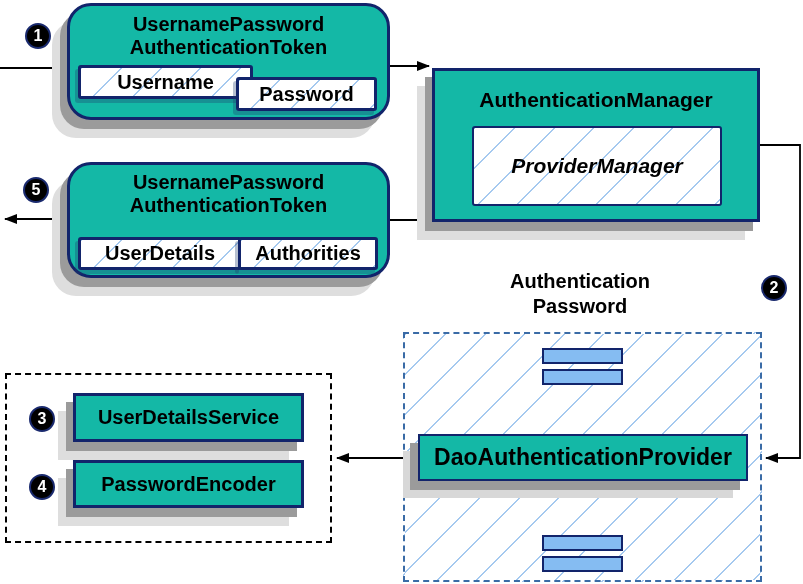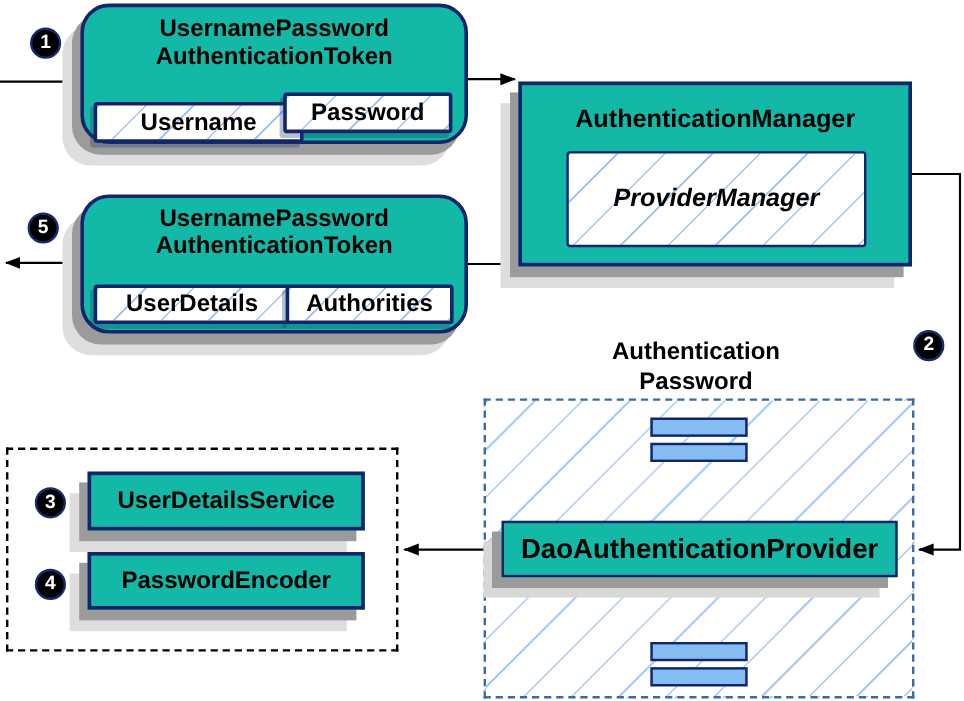--- a/index.html
+++ b/index.html
@@ -149,39 +149,39 @@
   <div class="badge abs" style="left:761px; top:275px;">2</div>
   <div class="badge abs" style="left:29px; top:406px;">3</div>
   <div class="badge abs" style="left:29px; top:474px;">4</div>
   <div class="badge abs" style="left:23px; top:177px;">5</div>
 
   <div class="blue-box rounded shadow2 abs" style="left:67px; top:3px; width:323px; height:117px;">
     <div class="box-title" style="top:7px;">
       <div>UsernamePassword</div>
       <div>AuthenticationToken</div>
     </div>
-    <div class="field-box hatch abs" style="left:8px; top:79px; width:175px; height:34px;">Username</div>
+    <div class="field-box hatch abs" style="left:8px; top:59px; width:175px; height:34px;">Username</div>
     <div class="field-box hatch abs" style="left:166px; top:71px; width:141px; height:34px;">Password</div>
   </div>
 
   <div class="blue-box shadow2 abs" style="left:432px; top:68px; width:328px; height:154px;">
     <div class="box-title" style="top:17px; font-size:21px;">AuthenticationManager</div>
     <div class="field-box hatch abs" style="left:37px; top:55px; width:250px; height:80px; font-size:21px; border-width:2px; box-shadow:none;font-style:italic;">ProviderManager</div>
   </div>
 
   <div class="blue-box rounded shadow2 abs" style="left:67px; top:162px; width:323px; height:116px;">
     <div class="box-title" style="top:6px;">
       <div>UsernamePassword</div>
       <div>AuthenticationToken</div>
     </div>
     <div class="field-box hatch abs" style="left:8px; top:72px; width:164px; height:33px;">UserDetails</div>
     <div class="field-box hatch abs" style="left:168px; top:72px; width:140px; height:33px;">Authorities</div>
   </div>
 
-  <div class="section-heading abs" style="left:430px; top:281px; width:300px;">
+  <div class="section-heading abs" style="left:430px; top:269px; width:300px;">
     <div>Authentication</div>
     <div>Password</div>
   </div>
 
   <div class="providers-container abs" style="left:403px; top:332px; width:359px; height:250px;"></div>
 
   <div class="provider-bar abs" style="left:542px; top:348px; width:81px; height:16px;"></div>
   <div class="provider-bar abs" style="left:542px; top:369px; width:81px; height:16px;"></div>
 
   <div class="blue-box label-box abs" style="left:418px; top:434px; width:330px; height:47px; font-size:23px; border-width:2.5px; box-shadow:-8px 9px 0 0 #9B9B9B, -15px 17px 0 0 #D8D8D8;">DaoAuthenticationProvider</div>

